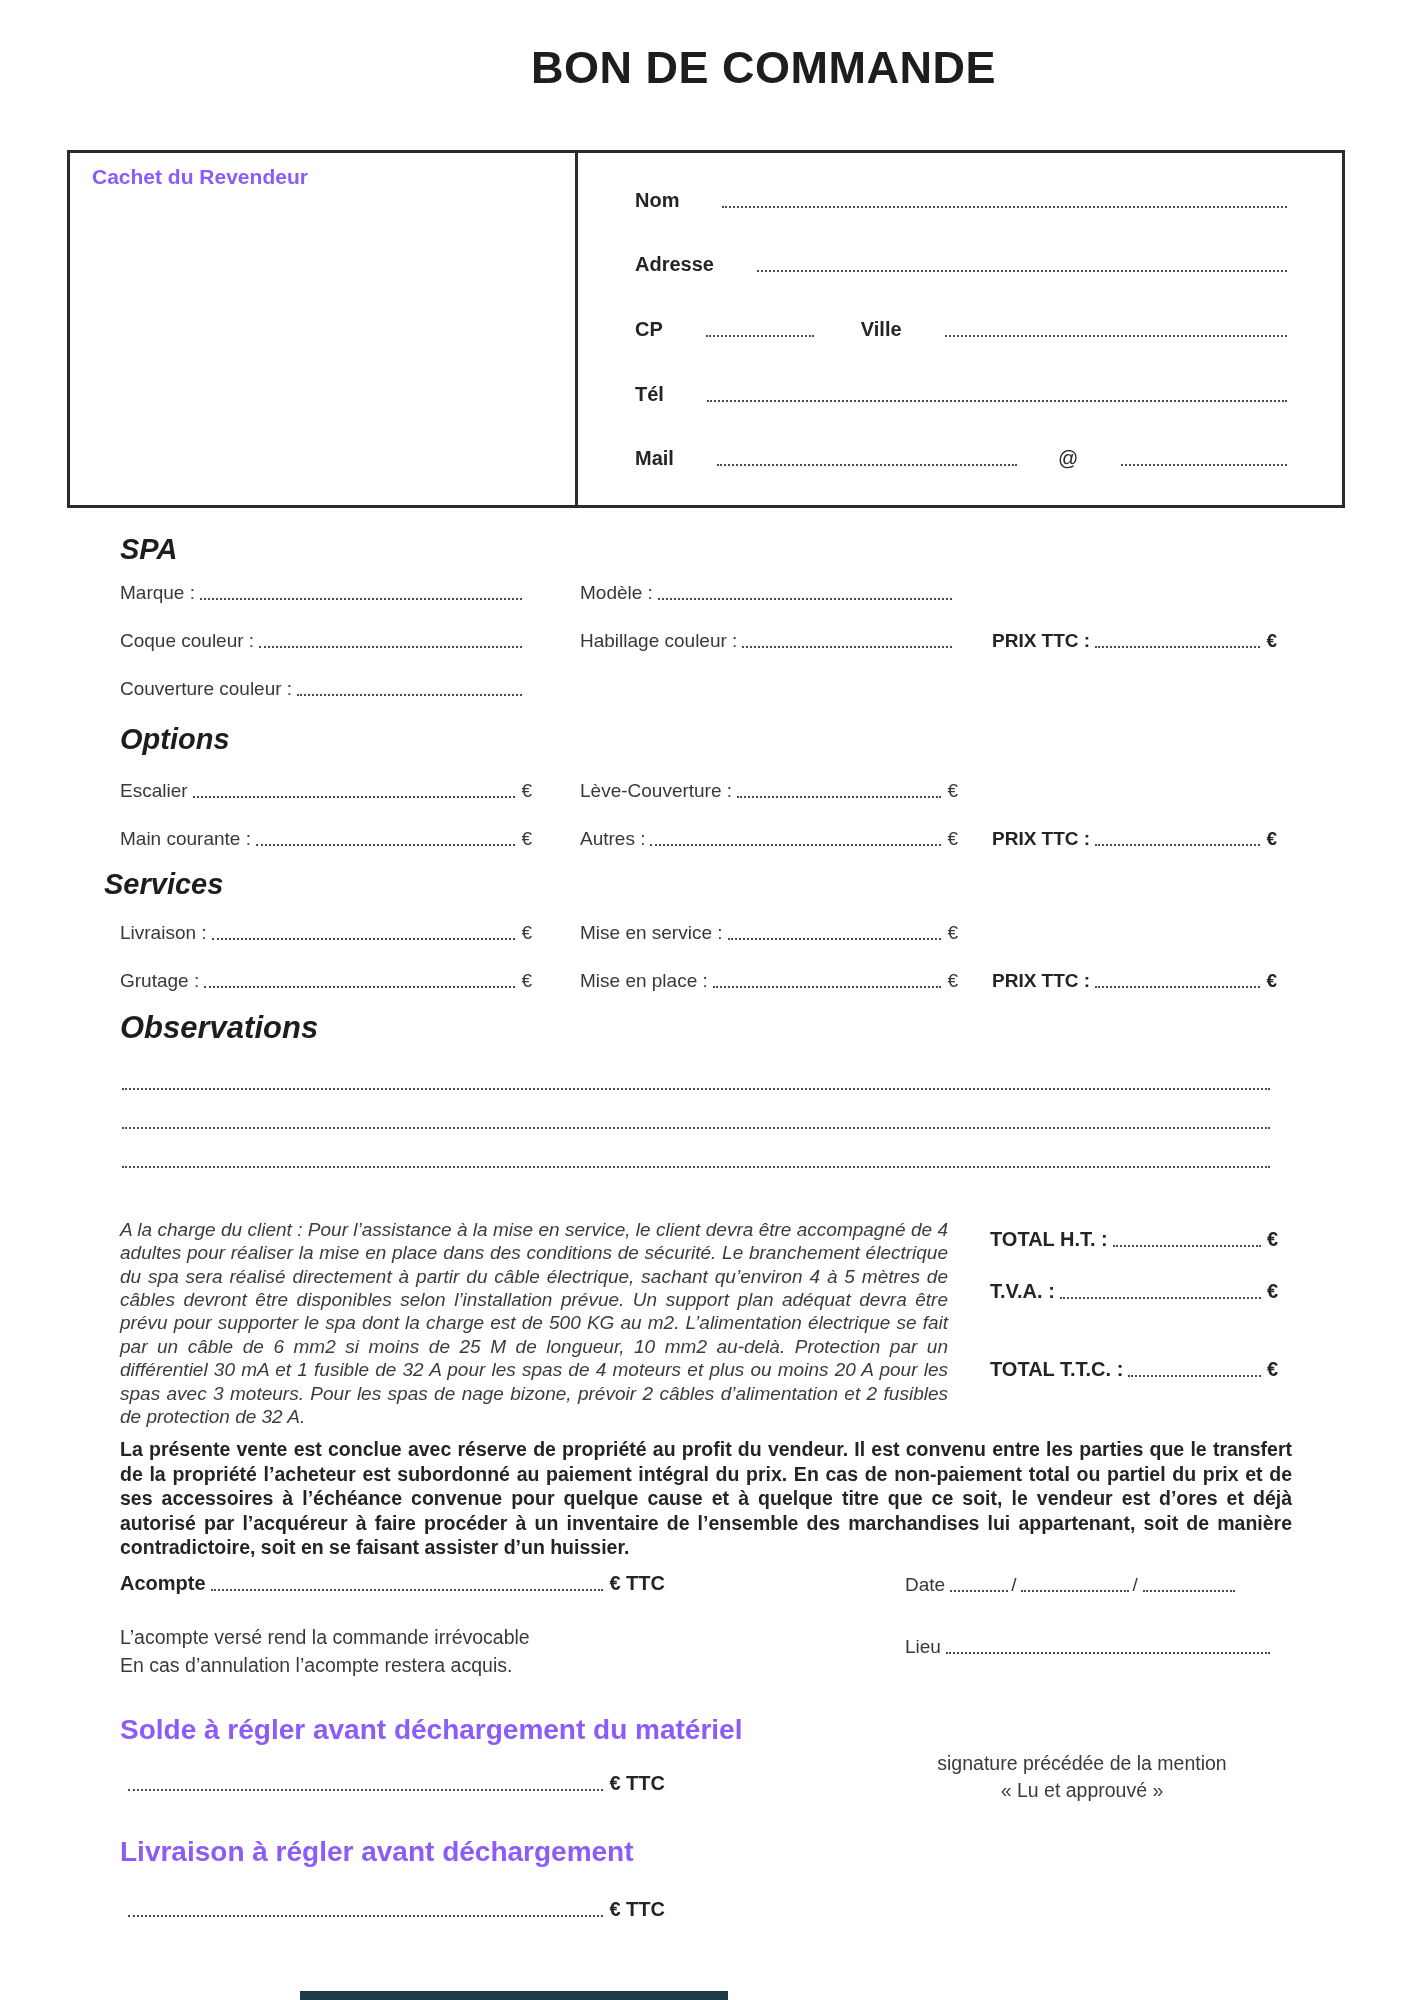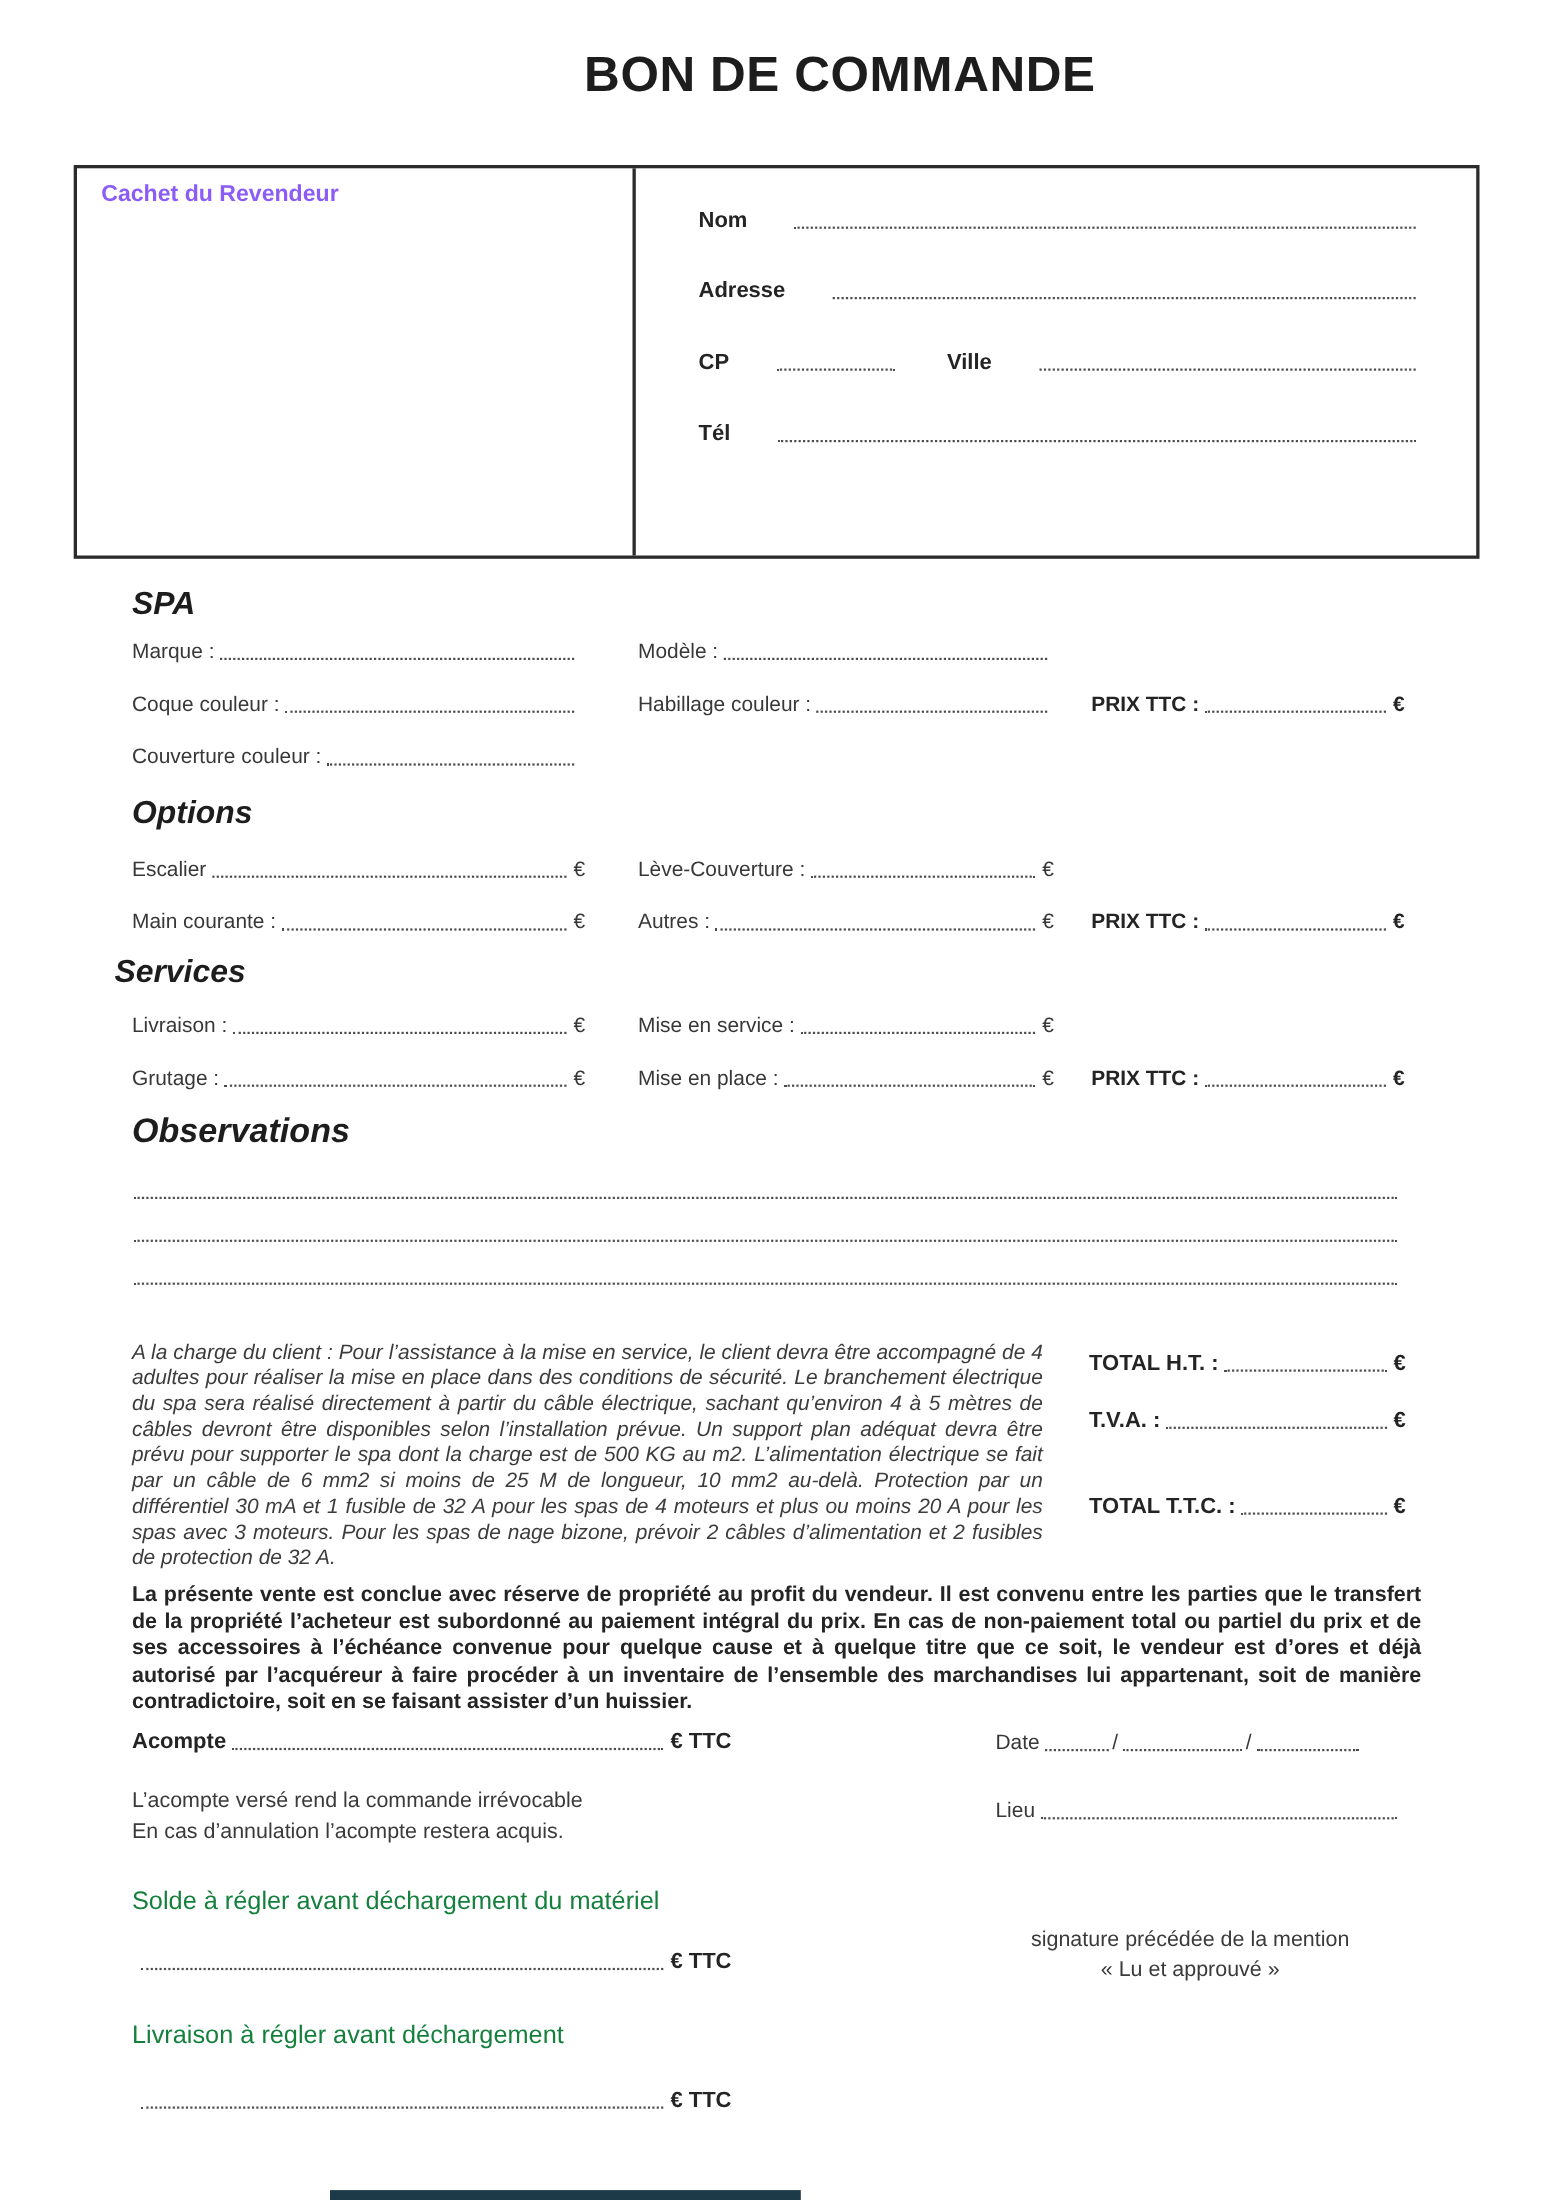--- a/index.html
+++ b/index.html
@@ -39,21 +39,21 @@
   .obs-line { height:0; border-bottom:2px dotted #4c4c4c; }
 
   .italic-par {
     font-style:italic; font-size:19px; line-height:1.23; text-align:justify; color:#3c3c3c; font-weight:500;
   }
   .bold-par {
     font-weight:700; font-size:19.5px; line-height:1.26; text-align:justify; color:#242424;
   }
   .total-row { font-size:20px; font-weight:700; color:#242424; }
 
-  .bold-lbl { font-weight:400; color:#15803d; font-size:23px; }
+  .bold-lbl { font-weight:700; color:#8b5cf6; font-size:28px; }
   .plain-txt { font-size:19.5px; color:#3a3a3a; }
   .center-blk { text-align:center; font-size:19.5px; line-height:1.38; color:#3a3a3a; }
 
   .bottom-bar { background:#1c3a48; }
 </style>
 </head>
 <body>
 
 <div class="page">
 
@@ -73,20 +73,26 @@
     <span class="dots"></span>
   </div>
   <div class="abs frow boxrow" style="left:635px; width:655px; top:315px;">
     <span class="lbl">CP</span>
     <span class="dots fixed" style="width:108px;"></span>
     <span class="lbl" style="margin-left:6px;">Ville</span>
     <span class="dots"></span>
   </div>
   <div class="abs frow boxrow" style="left:635px; width:655px; top:380px;">
     <span class="lbl">Tél</span>
+    <span class="dots"></span>
+  </div>
+  <div class="abs frow boxrow" style="left:635px; width:655px; top:444px;">
+    <span class="lbl">Mail</span>
+    <span class="dots fixed" style="width:300px;"></span>
+    <span class="lbl" style="font-weight:400;">@</span>
     <span class="dots"></span>
   </div>
 
   <div class="abs sec-heading" style="left:120px; top:533px;">SPA</div>
 
   <div class="abs frow" style="left:120px; width:405px; top:582px;">
     <span class="lbl">Marque :</span>
     <span class="dots"></span>
   </div>
   <div class="abs frow" style="left:580px; width:375px; top:582px;">

